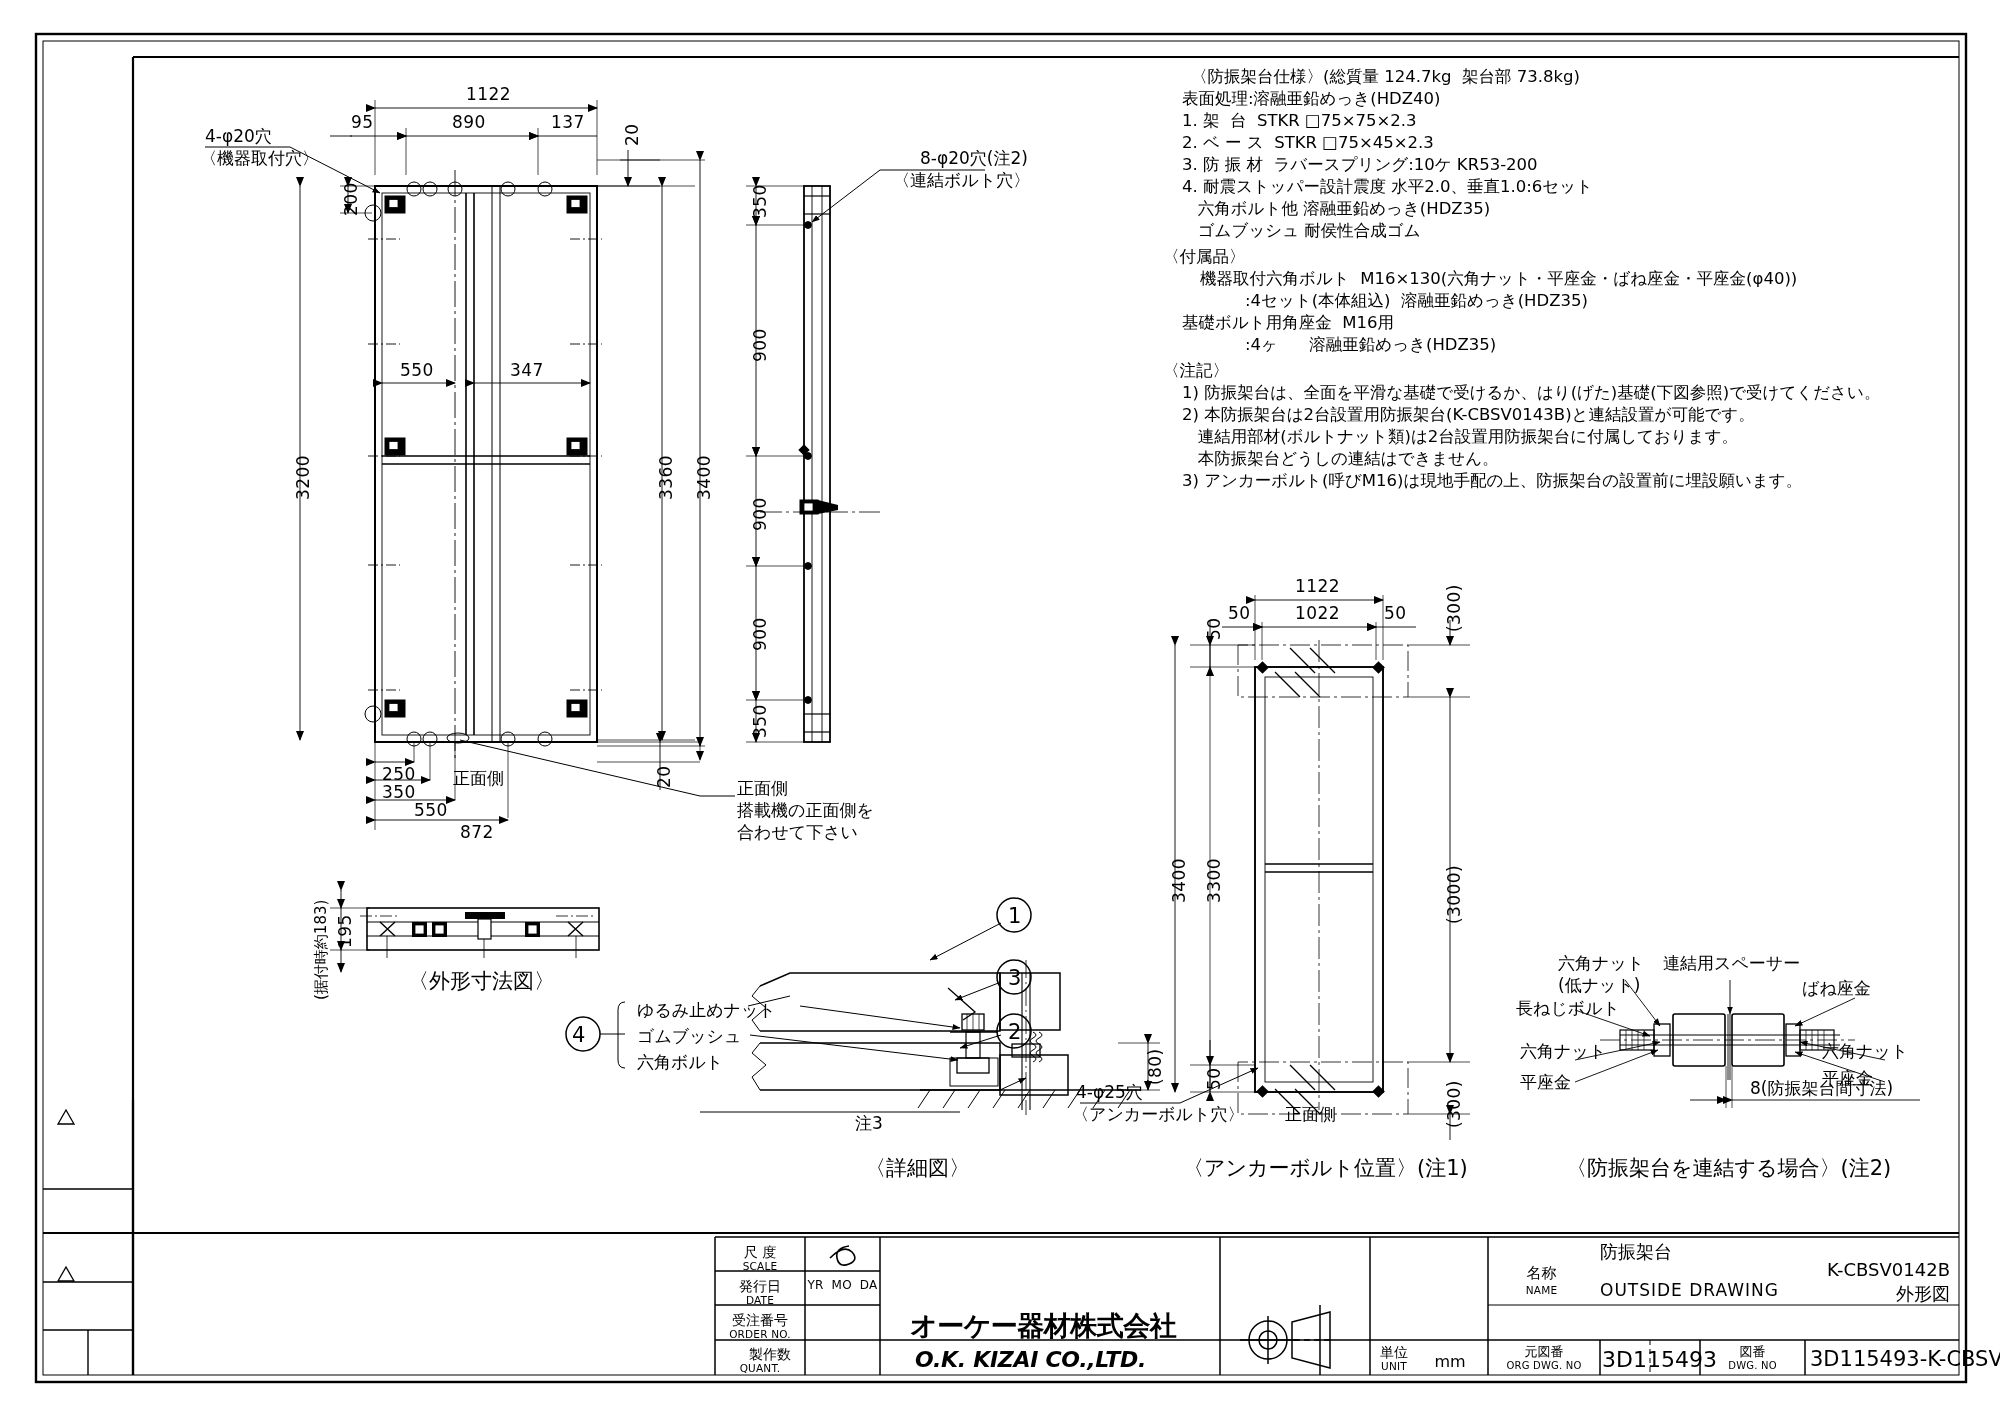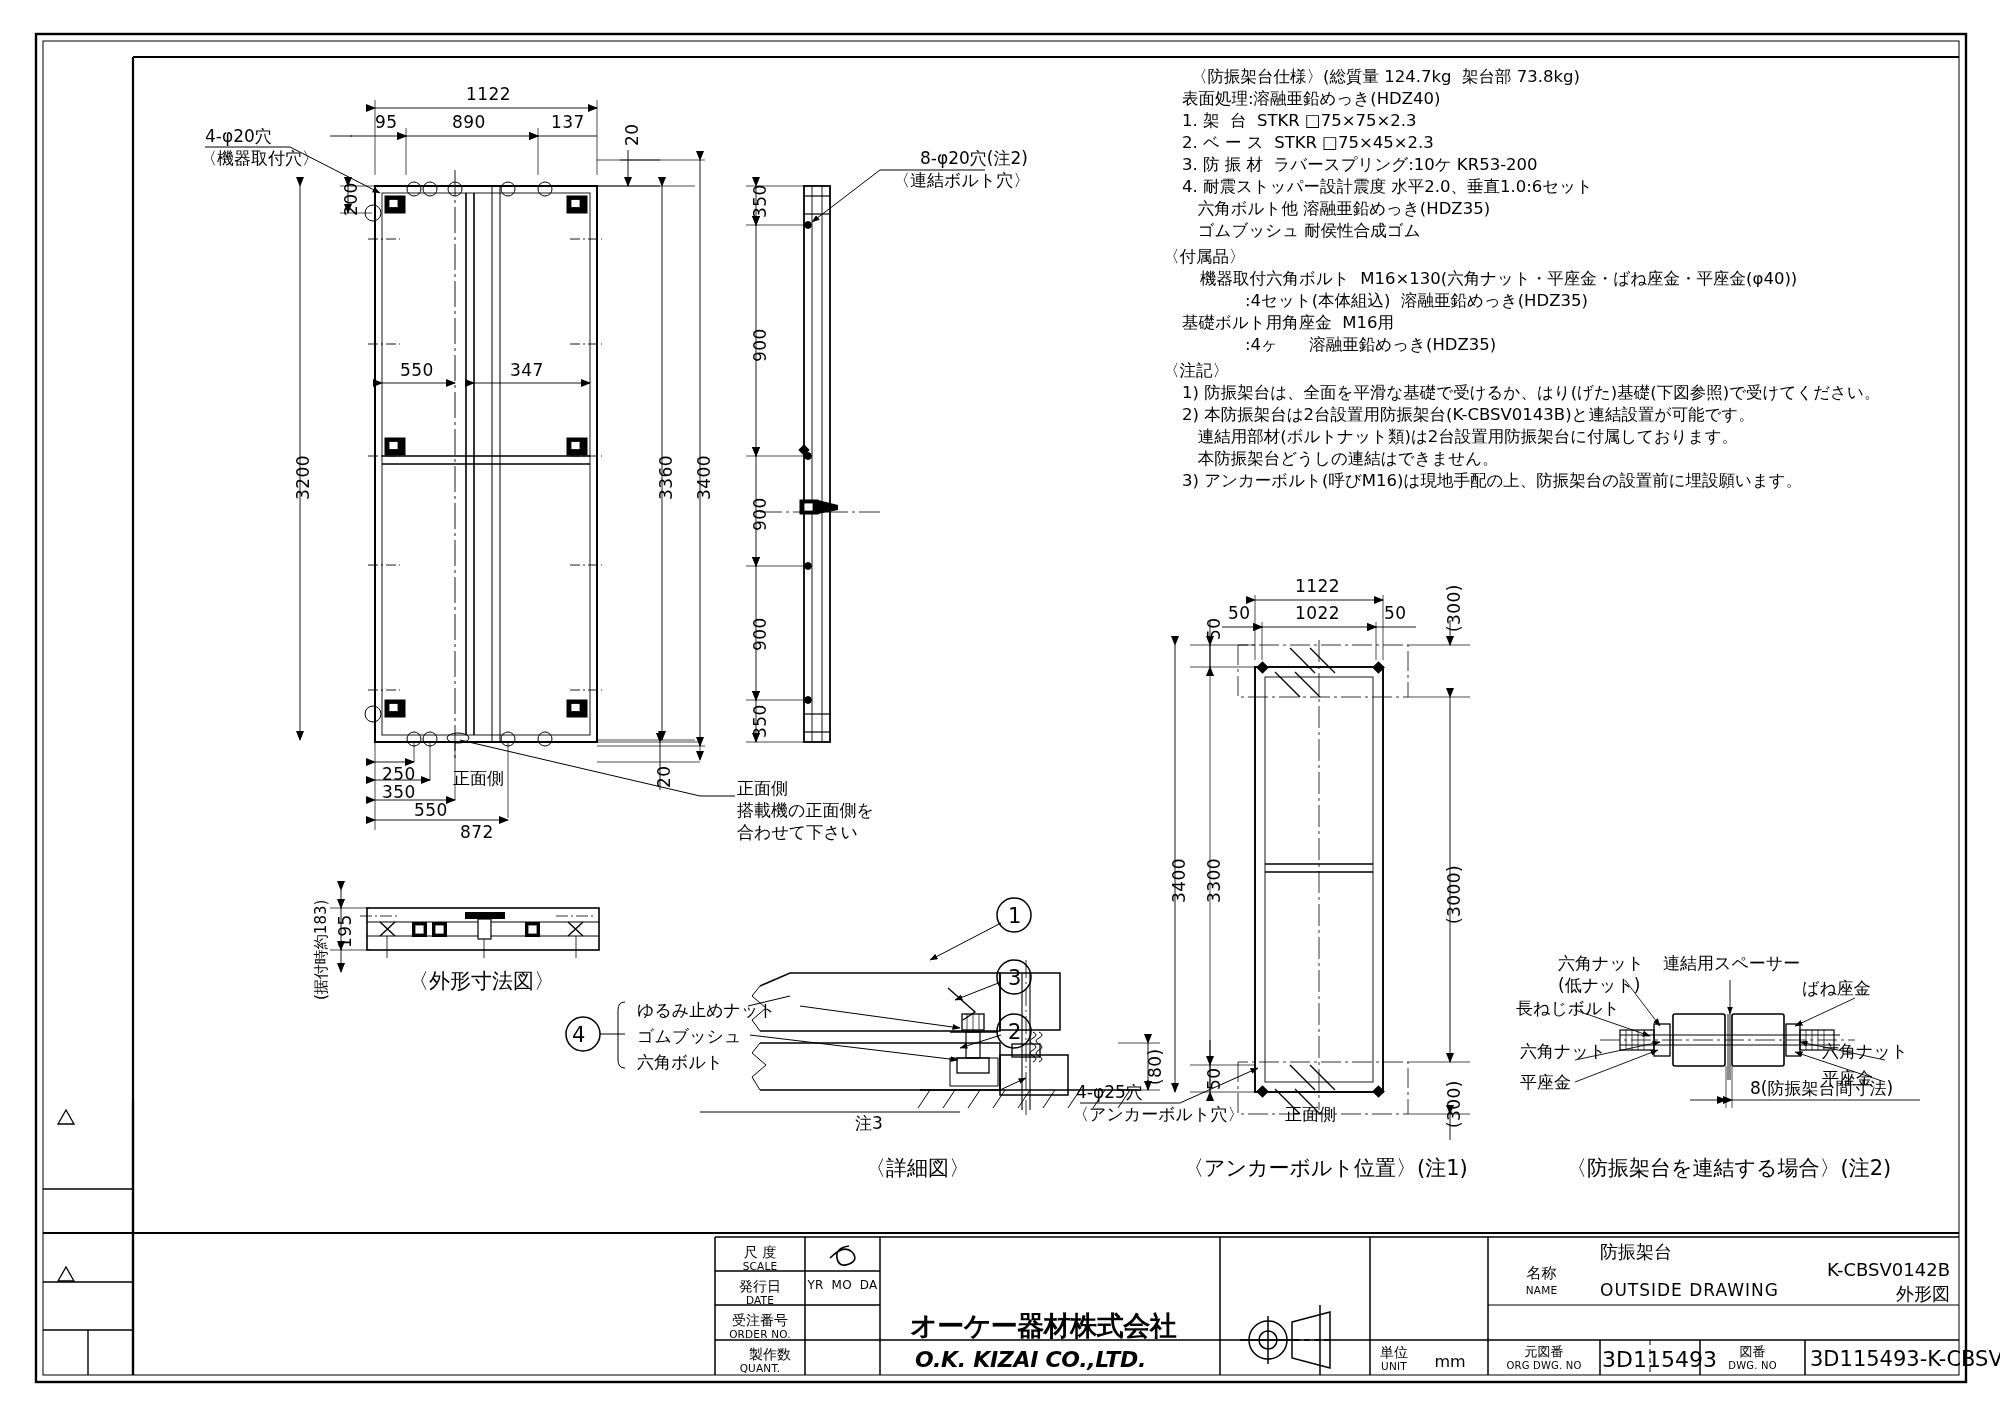--- a/index.html
+++ b/index.html
@@ -475,21 +475,21 @@
 <div class="txt spec jp" style="left:1182px;top:404px;">2) 本防振架台は2台設置用防振架台(K-CBSV0143B)と連結設置が可能です。</div>
 <div class="txt spec jp" style="left:1182px;top:426px;">   連結用部材(ボルトナット類)は2台設置用防振架台に付属しております。</div>
 <div class="txt spec jp" style="left:1182px;top:448px;">   本防振架台どうしの連結はできません。</div>
 <div class="txt spec jp" style="left:1182px;top:470px;">3) アンカーボルト(呼びM16)は現地手配の上、防振架台の設置前に埋設願います。</div>
 
 <div class="txt lbl jp" style="left:205px;top:126px;">4-φ20穴</div>
 <div class="txt lbl jp" style="left:200px;top:148px;">〈機器取付穴〉</div>
 
 <div class="txt dim" style="left:466px;top:84px;">1122</div>
 <div class="txt dim" style="left:452px;top:112px;">890</div>
-<div class="txt dim" style="left:351px;top:112px;margin-left:24px;">95</div>
+<div class="txt dim" style="left:351px;top:112px;">95</div>
 <div class="txt dim" style="left:551px;top:112px;">137</div>
 <div class="txt dim rot90" style="left:622px;top:146px;">20</div>
 <div class="txt dim rot90" style="left:341px;top:216px;">200</div>
 <div class="txt dim rot90" style="left:293px;top:500px;">3200</div>
 <div class="txt dim" style="left:400px;top:360px;">550</div>
 <div class="txt dim" style="left:510px;top:360px;">347</div>
 <div class="txt dim rot90" style="left:656px;top:500px;">3360</div>
 <div class="txt dim rot90" style="left:694px;top:500px;">3400</div>
 
 <div class="txt dim" style="left:382px;top:764px;">250</div>

